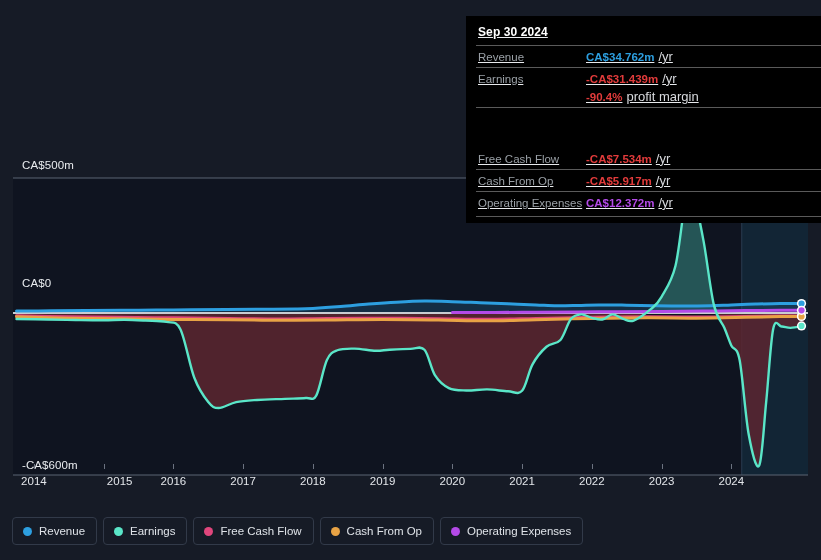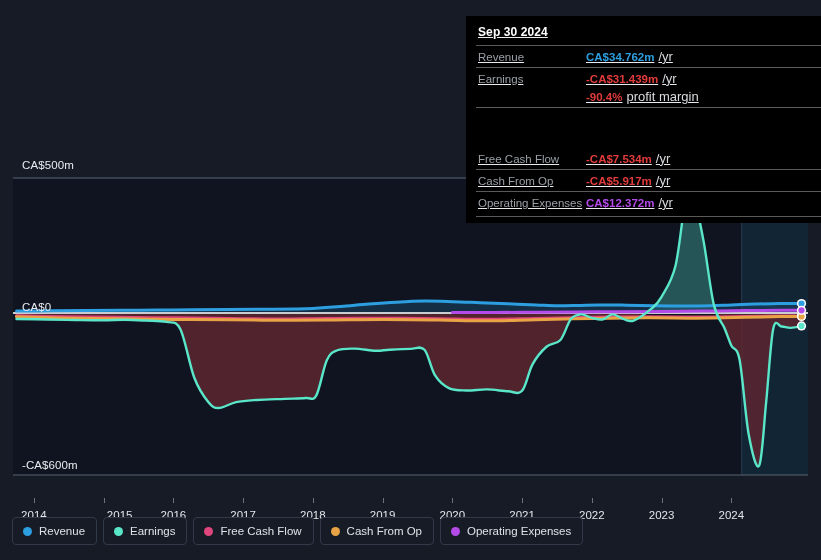--- a/index.html
+++ b/index.html
@@ -39,28 +39,28 @@
 
   .axis-label {
     position: absolute;
     font-size: 11.5px;
     color: #e9ecef;
     letter-spacing: 0.1px;
     white-space: nowrap;
     pointer-events: none;
   }
   #label-top   { left: 22px; top: 159px; }
-  #label-zero  { left: 22px; top: 301px; }
+  #label-zero  { left: 22px; top: 277px; }
   #label-bot   { left: 22px; top: 459px; }
 
   
   #xaxis {
     position: absolute;
     left: 0;
-    top: 498px;
+    top: 464px;
     width: 717px;
     height: 34px;
   }
   .xtick {
     position: absolute;
     top: 11px;
     font-size: 11.5px;
     color: #e3e6ea;
     transform: translateX(-50%);
     white-space: nowrap;

